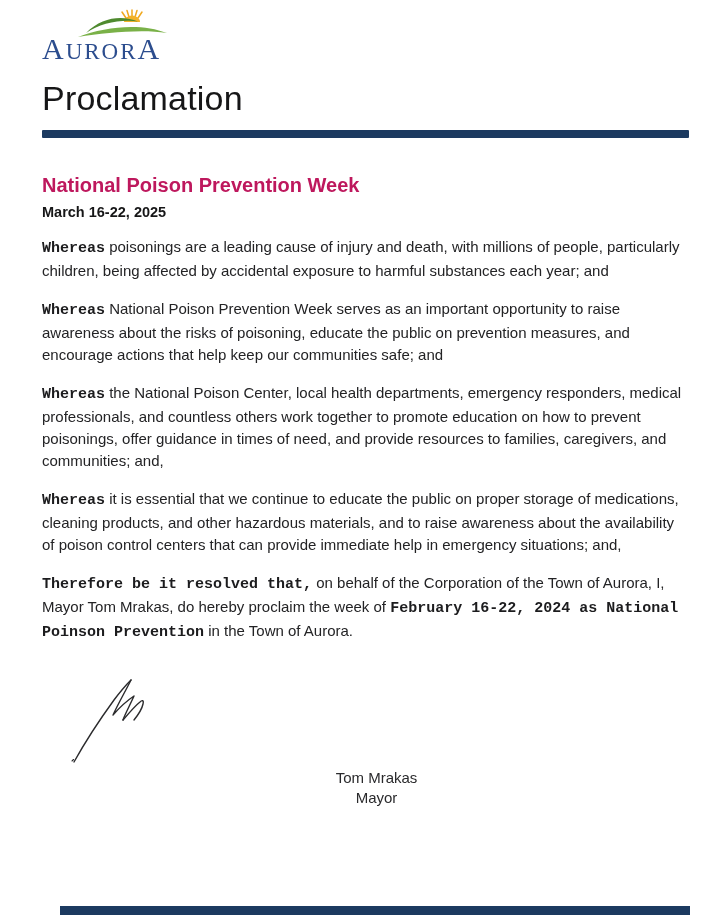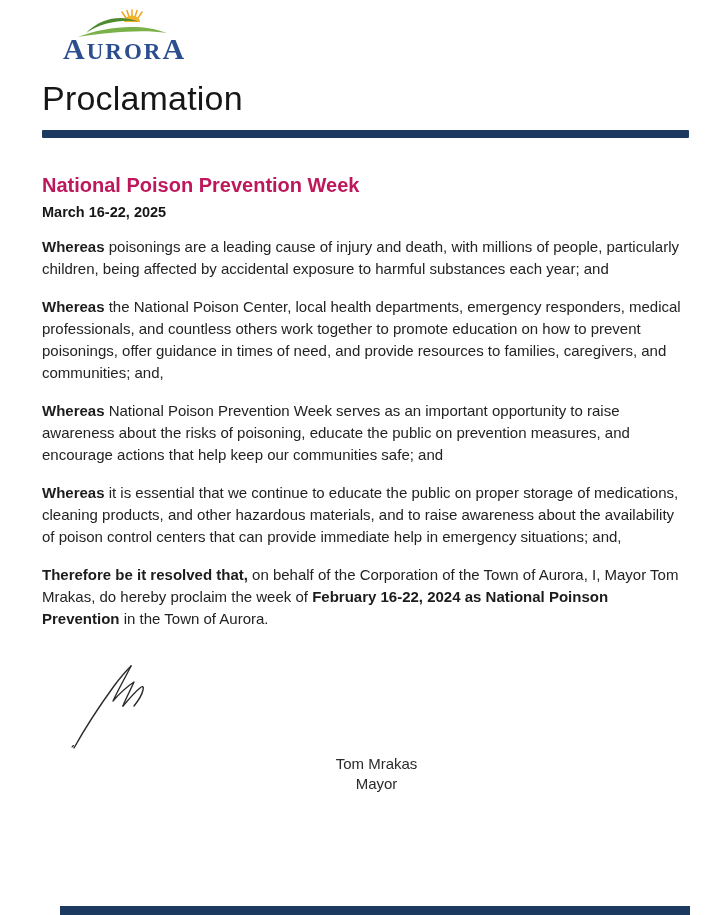--- a/index.html
+++ b/index.html
@@ -11,22 +11,22 @@
     font-family:"Liberation Sans","DejaVu Sans",sans-serif;
     color:#1f1f21;
   }
   
   .header{padding:8px 38px 0 42px;}
   .logo{position:relative;width:160px;height:52px;}
   .logo svg.graphic{position:absolute;left:28px;top:0;}
   .wordmark{
     position:absolute;left:0;top:26px;
     font-family:"Liberation Serif","DejaVu Serif",serif;
-    font-weight:700;color:#2c4d8e;
-    letter-spacing:2px;line-height:1;white-space:nowrap;margin-left:21px;
+    font-weight:400;color:#2c4d8e;
+    letter-spacing:2px;line-height:1;white-space:nowrap;
   }
   .wordmark .cap{font-size:30px;}
   .wordmark .mid{font-size:23px;}
   h1.page-title{
     margin:20px 0 0 0;
     font-size:34px;line-height:1.1;
     font-weight:400;color:#161617;
     letter-spacing:0.2px;
   }
   .rule-top{
@@ -40,21 +40,21 @@
     font-size:20px;font-weight:700;color:#be185d;
   }
   .doc-date{
     margin-top:7px;
     font-size:14.5px;font-weight:700;color:#161617;
   }
   .content p{
     margin:16px 0 0 0;
     font-size:15px;line-height:22px;color:#232325;
   }
-  .content p strong{font-weight:700;color:#1c1c1e;}
+  .content p strong{font-weight:700;color:#1c1c1e;font-family:Liberation Mono, monospace;}
   
   .sig{margin:30px 0 0 22px;text-align:center;}
   .sig svg{display:block;margin-left:4px;}
   .sig-name{font-size:15px;line-height:20px;color:#2a2a2c;margin-top:2px;}
   .sig-title{font-size:15px;line-height:20px;color:#2a2a2c;}
   
   .rule-bottom{
     position:absolute;bottom:0;left:60px;right:37px;
     height:9px;background:#1c3a60;
   }
@@ -86,23 +86,23 @@
     <h1 class="page-title">Proclamation</h1>
     <div class="rule-top"></div>
   </header>
 
   <main class="content">
     <h2 class="doc-heading">National Poison Prevention Week</h2>
     <div class="doc-date">March 16-22, 2025</div>
 
     <p><strong>Whereas</strong><span> poisonings are a leading cause of injury and death, with millions of people, particularly children, being affected by accidental exposure to harmful substances each year; and</span></p>
 
+    <p><strong>Whereas</strong><span> National Poison Prevention Week serves as an important opportunity to raise awareness about the risks of poisoning, educate the public on prevention measures, and encourage actions that help keep our communities safe; and</span></p>
+
     <p><strong>Whereas</strong><span> the National Poison Center, local health departments, emergency responders, medical professionals, and countless others work together to promote education on how to prevent poisonings, offer guidance in times of need, and provide resources to families, caregivers, and communities; and,</span></p>
-
-    <p><strong>Whereas</strong><span> National Poison Prevention Week serves as an important opportunity to raise awareness about the risks of poisoning, educate the public on prevention measures, and encourage actions that help keep our communities safe; and</span></p>
 
     <p><strong>Whereas</strong><span> it is essential that we continue to educate the public on proper storage of medications, cleaning products, and other hazardous materials, and to raise awareness about the availability of poison control centers that can provide immediate help in emergency situations; and,</span></p>
 
 
     <p><strong>Therefore be it resolved that,</strong><span> on behalf of the Corporation of the Town of Aurora, I, Mayor Tom Mrakas, do hereby proclaim the week of </span><strong>February 16-22, 2024 as National Poinson Prevention</strong><span> in the Town of Aurora.</span></p>
 
     <div class="sig">
       <svg width="84" height="92" viewBox="0 0 84 92" aria-hidden="true">
         <g fill="none" stroke="#2b2b2d" stroke-width="1.4" stroke-linecap="round" stroke-linejoin="round">
           <path d="M6,88 C 16,70 30,48 46,26 C 52,18 58,11 63,6"></path>

